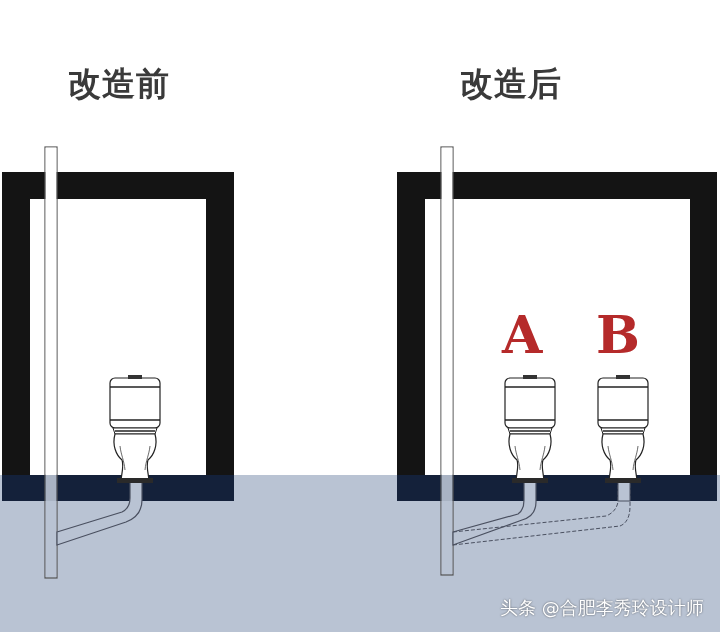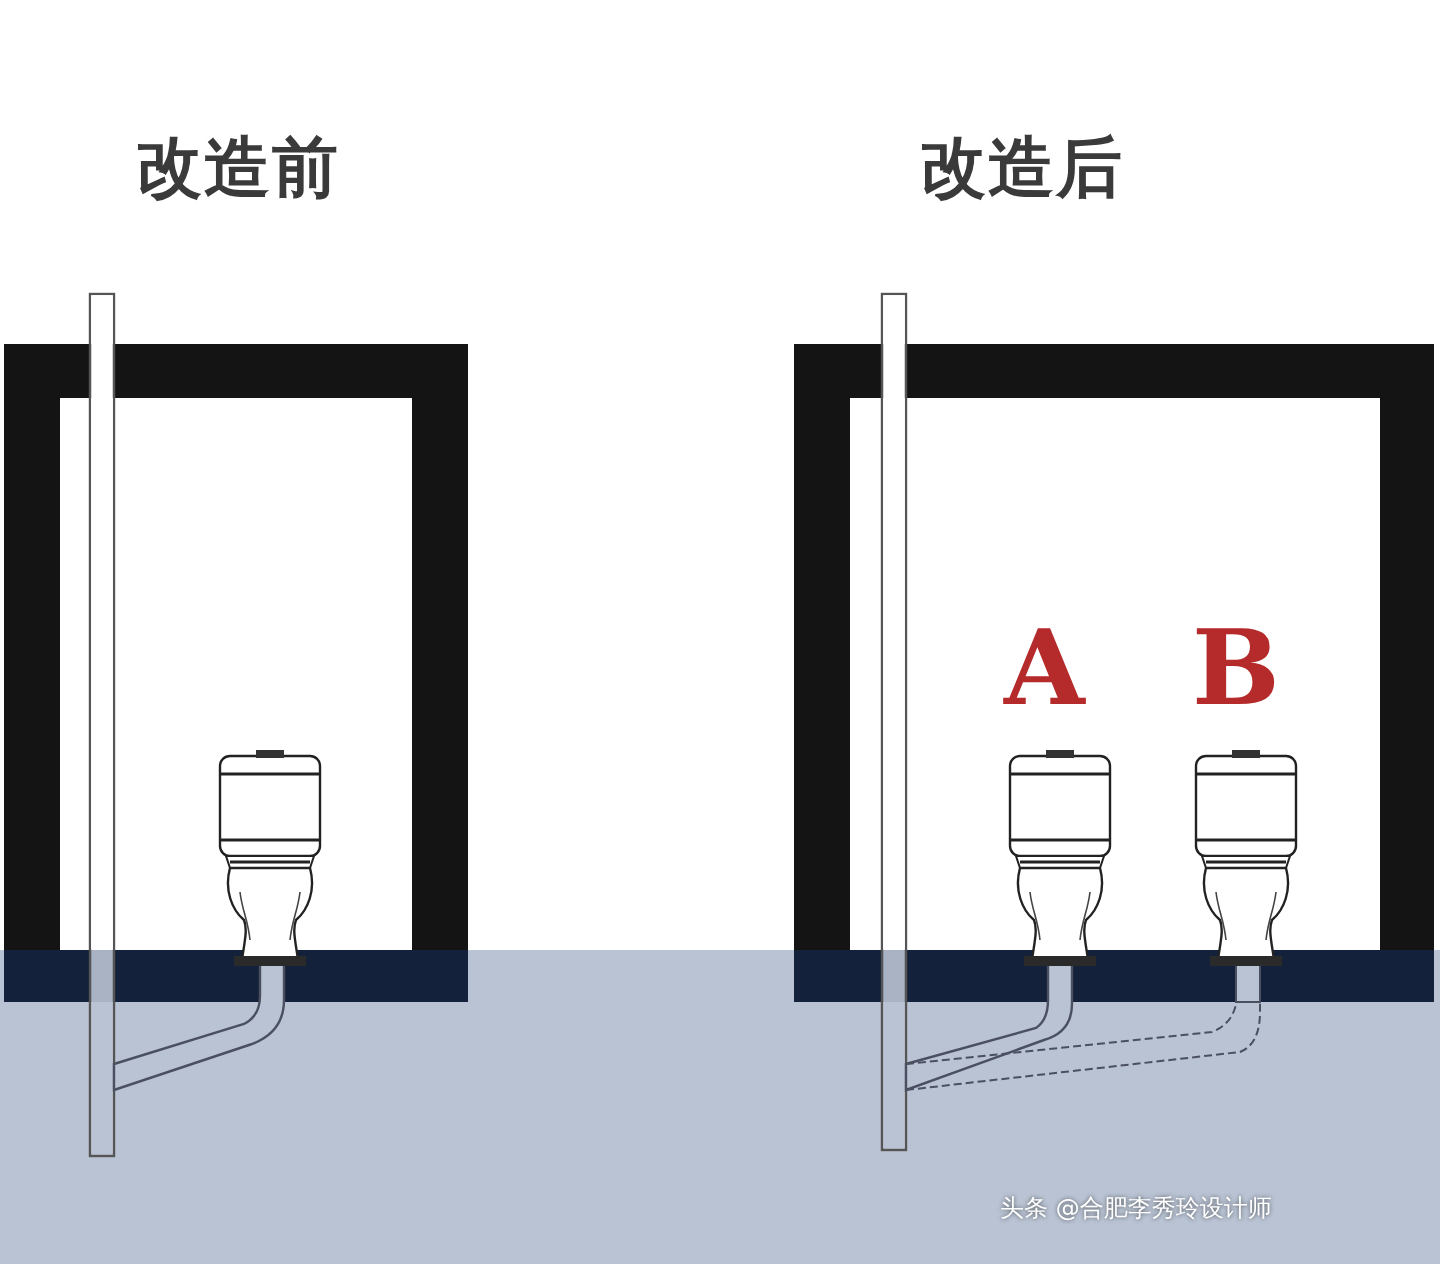--- a/index.html
+++ b/index.html
@@ -2,21 +2,21 @@
 <html><head>
 <meta charset="utf-8">
 <style>
   html, body { margin:0; padding:0; }
   body { width:720px; height:632px; position:relative; overflow:hidden; background:#ffffff; font-family:"DejaVu Serif", serif; }
   .title { position:absolute; top:62px; font-size:33px; font-weight:bold; color:#3a3a3a; letter-spacing:1px; font-family:"DejaVu Serif", serif; }
   .ground { position:absolute; left:0; top:475px; width:720px; height:157px; background:#b9c3d3; }
   .slab { position:absolute; top:475px; height:26px; background:#14213a; }
   .wall { position:absolute; background:#141414; }
   .label { position:absolute; font-size:52px; font-weight:bold; color:#b52a2a; font-family:"DejaVu Serif", serif; }
-  .watermark { position:absolute; left:500px; top:596px; font-size:12px; color:#ffffff; font-family:"DejaVu Sans", sans-serif; text-shadow:0 0 2px rgba(0,0,0,0.6); }
+  .watermark { position:absolute; left:500px; top:596px; font-size:18px; color:#ffffff; font-family:"DejaVu Sans", sans-serif; text-shadow:0 0 2px rgba(0,0,0,0.6); }
   svg.overlay { position:absolute; left:0; top:0; }
 </style>
 </head>
 <body>
 
 <div class="ground"></div>
 
 <div>
   <div class="title" style="left:68px;">改造前</div>
   <div class="wall" style="left:2px; top:172px; width:232px; height:27px;"></div>

